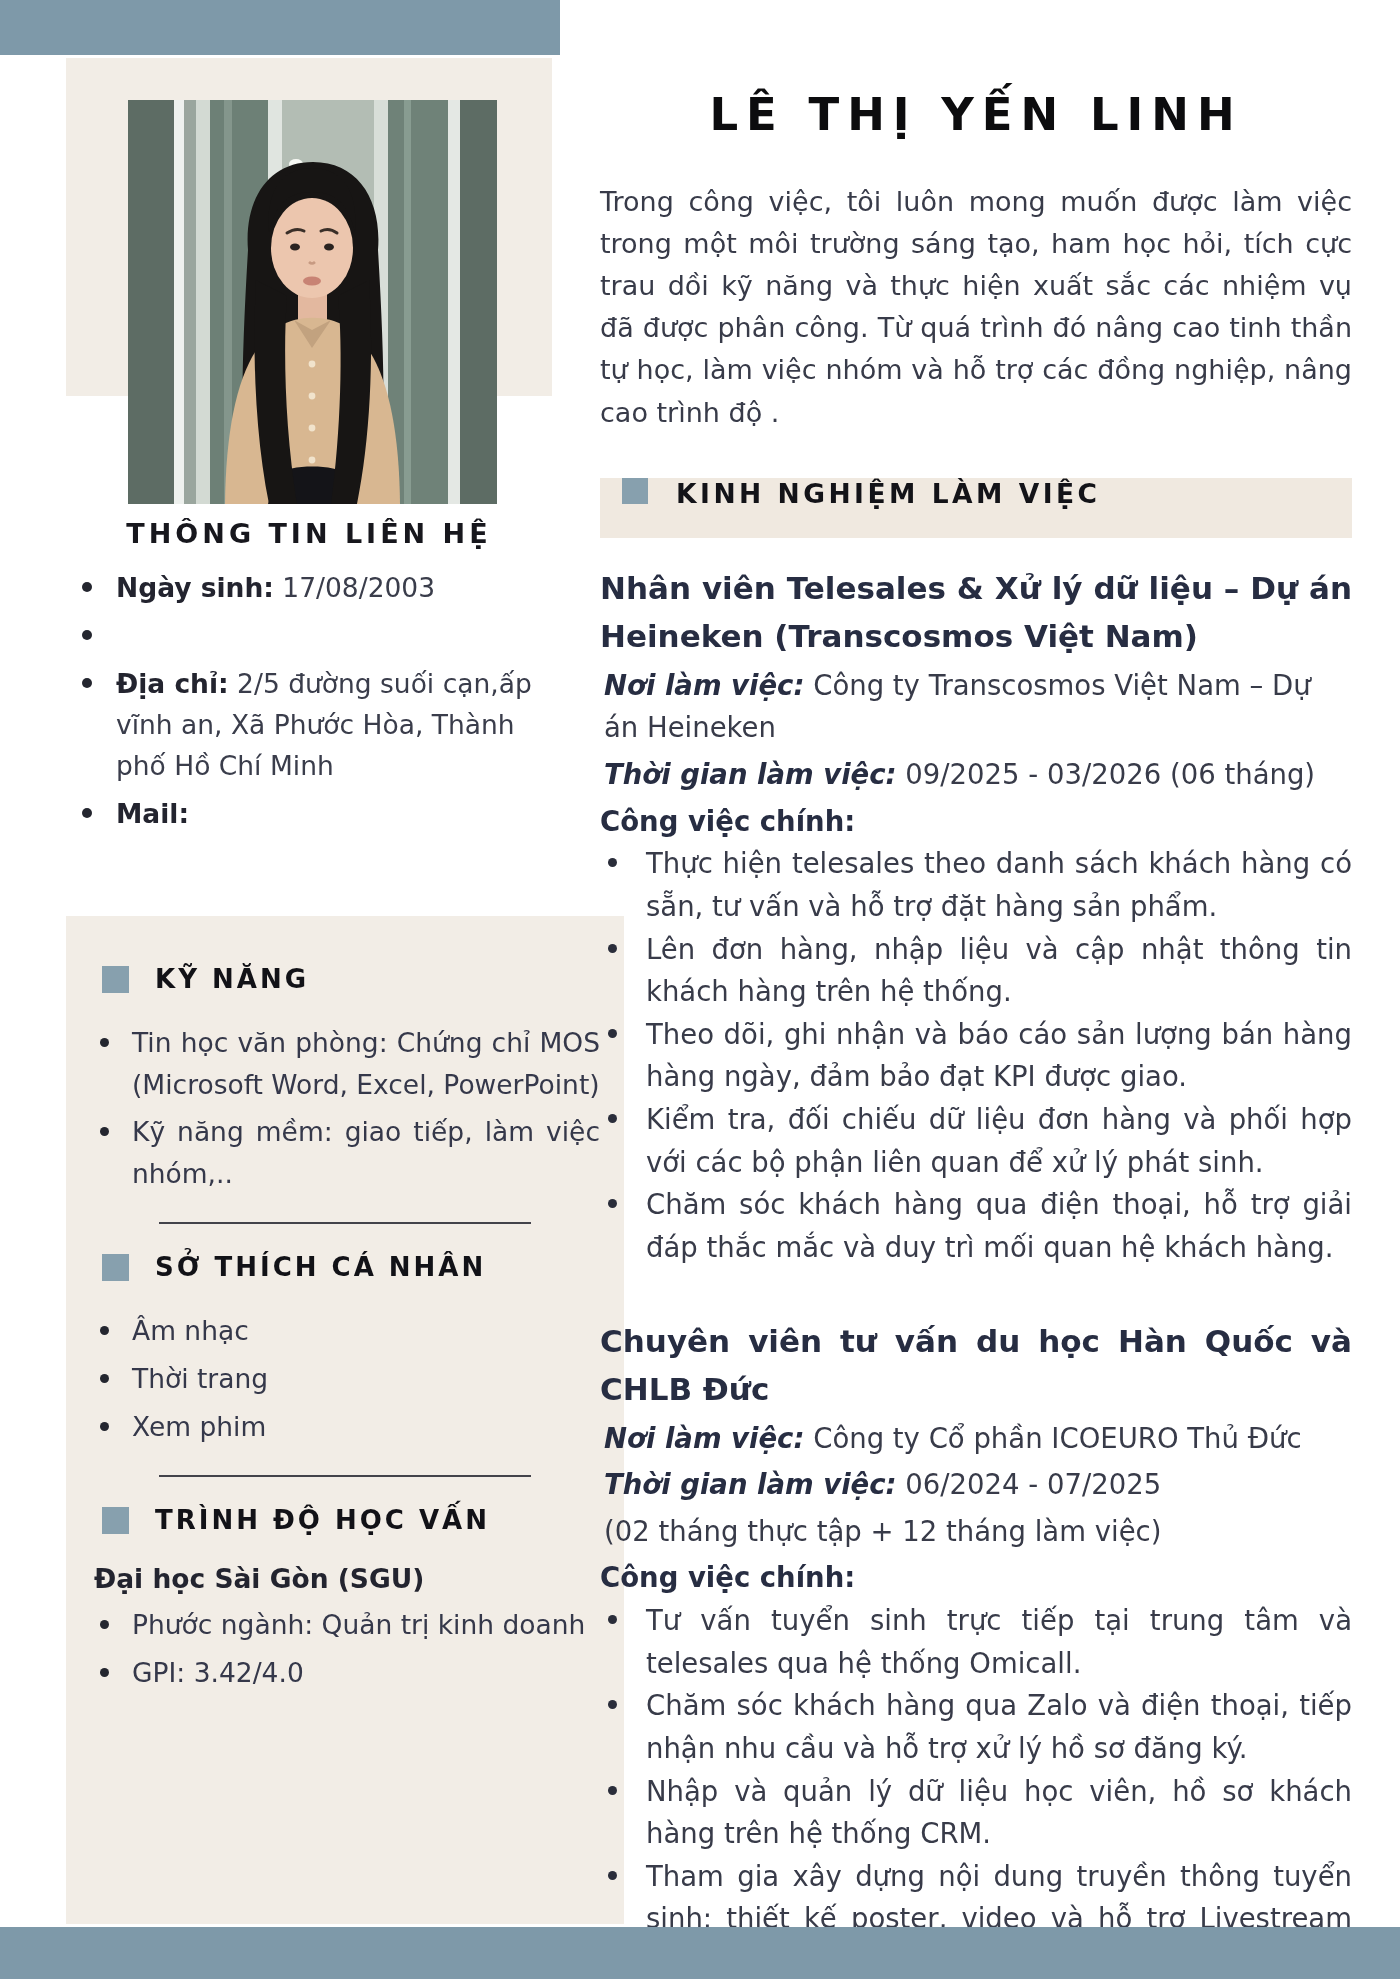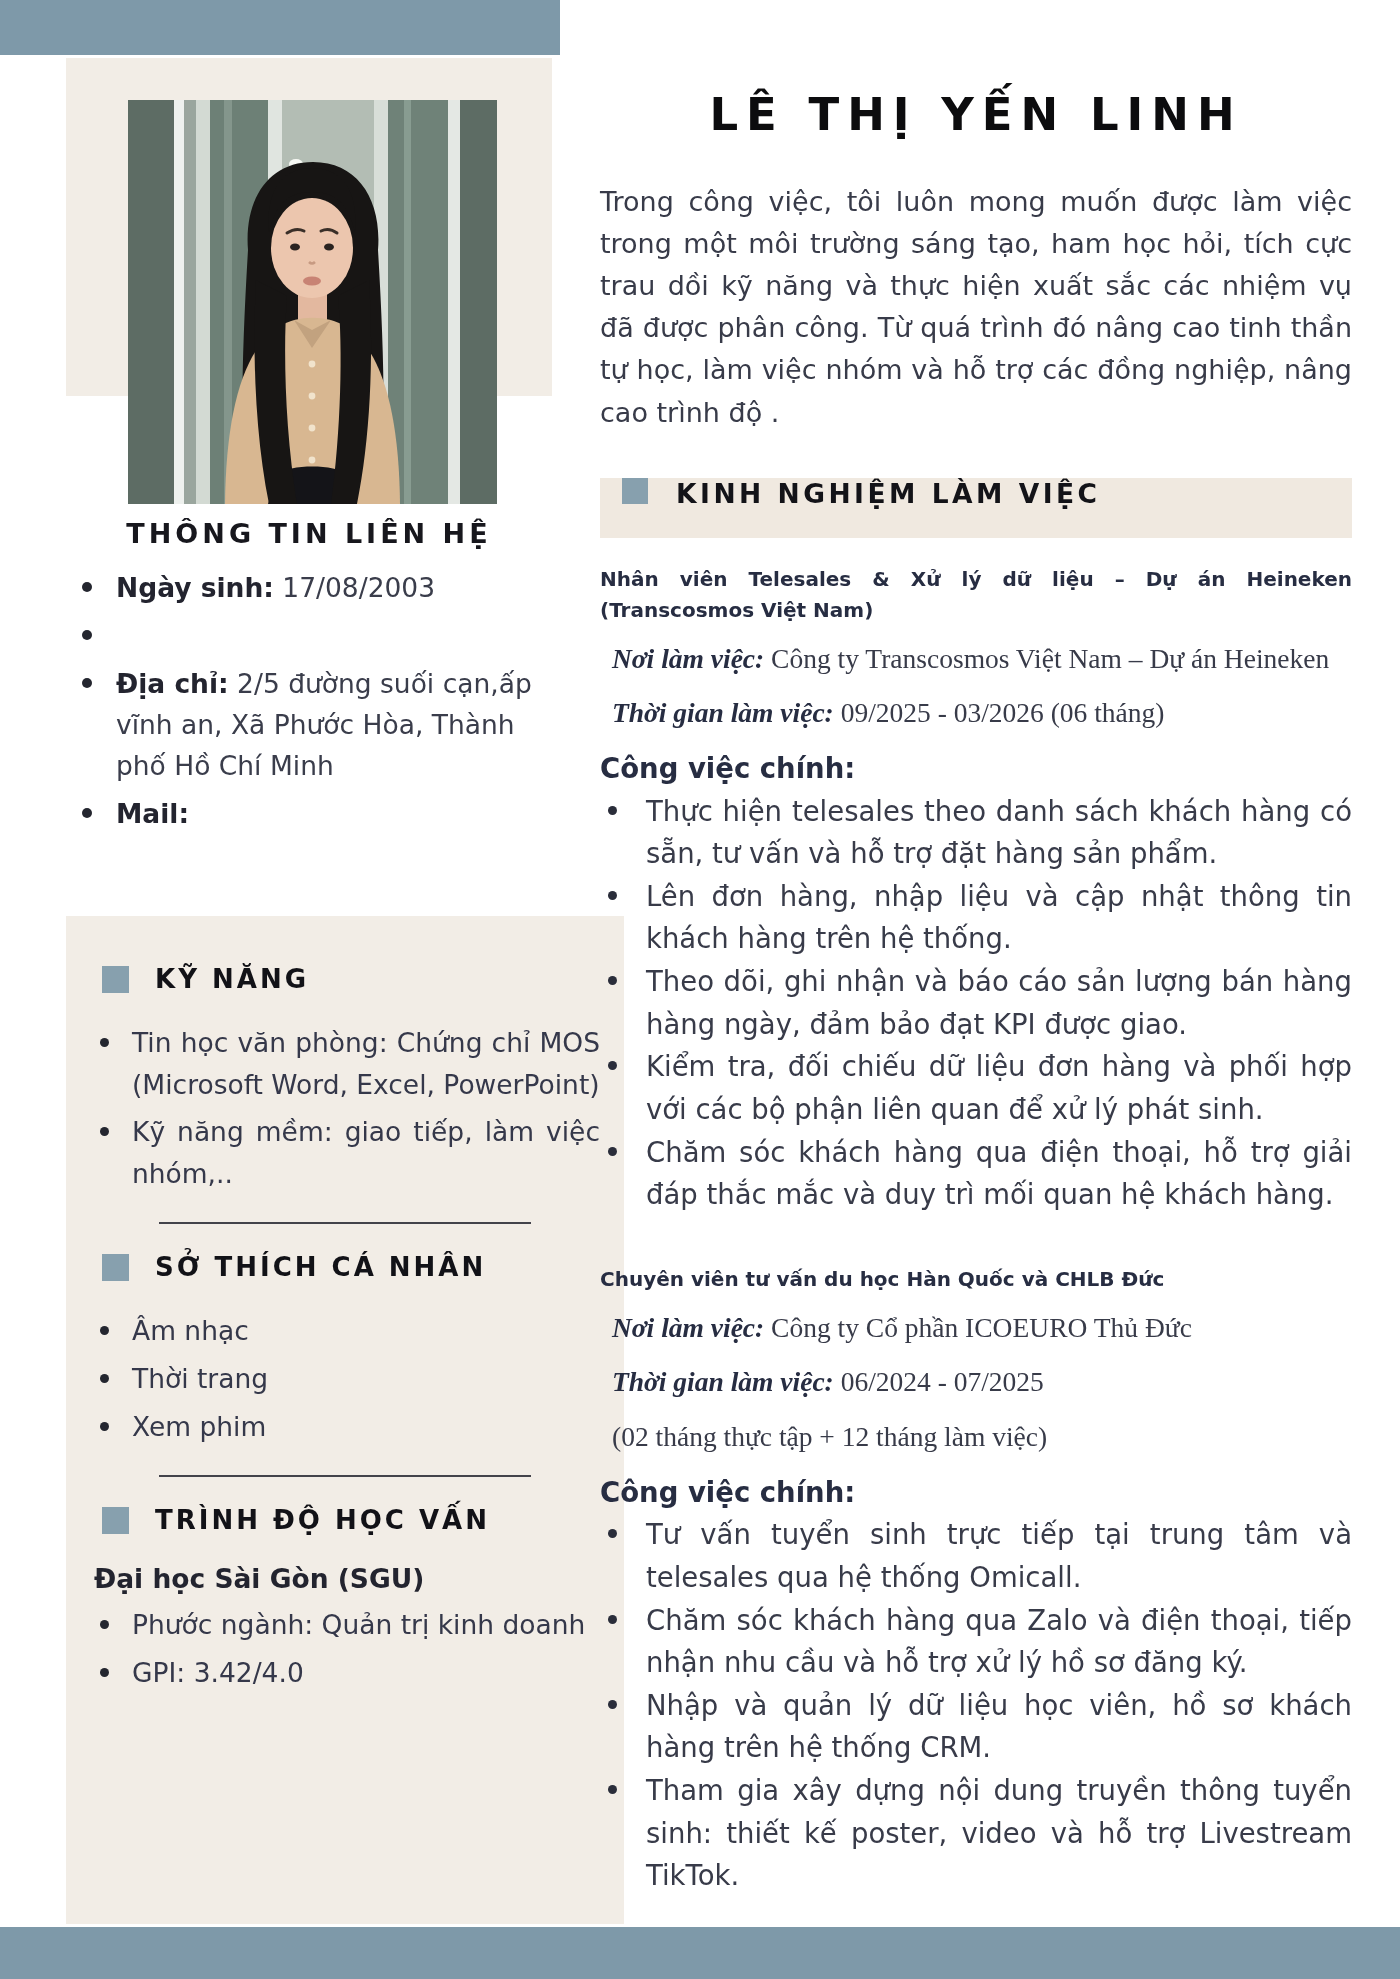--- a/index.html
+++ b/index.html
@@ -30,23 +30,23 @@
   .lower-panel li::before{content:"";position:absolute;left:10px;top:16px;width:9px;height:9px;border-radius:50%;background:#24262f;}
   .div{border:none;border-top:2.5px solid #43434a;width:372px;margin:28px auto;}
   .school{margin:0 0 10px 4px;font-size:26.5px;font-weight:700;color:#23242f;}
   
   .right-col{position:absolute;left:600px;top:88px;width:752px;}
   .right-col h1{margin:0;text-align:center;font-size:45px;letter-spacing:8px;font-weight:700;color:#0c0c0e;white-space:nowrap;}
   .intro{margin:40px 0 0;font-size:27px;line-height:1.56;text-align:justify;color:#383b49;}
   .exp-bar{margin-top:44px;height:60px;background:#f0e9e0;display:flex;align-items:flex-start;gap:28px;padding-left:22px;}
   .exp-bar .sq{width:26px;height:26px;background:#87a0ae;}
   .exp-title{font-size:26.5px;font-weight:700;letter-spacing:3.5px;color:#131318;}
-  .job-title{margin:26px 0 0;font-size:20px;font-weight:700;line-height:1.55;text-align:justify;color:#272d42;}
+  .job-title{margin:26px 0 0;font-size:31px;font-weight:700;line-height:1.55;text-align:justify;color:#272d42;}
   .job2 .job-title{margin-top:16px;}
-  .meta{margin:12px;font-size:27.5px;line-height:1.55;color:#383b49;font-family:Liberation Serif, serif;}
+  .meta{margin:4px;font-size:27.5px;line-height:1.55;color:#383b49;}
   .mlabel{font-weight:700;font-style:italic;color:#272d42;}
   .tasks-label{margin:0;font-size:27.5px;font-weight:700;line-height:1.55;color:#272d42;}
   .tasks li{position:relative;padding-left:46px;font-size:27.5px;line-height:1.55;text-align:justify;color:#383b49;}
   .tasks li::before{content:"";position:absolute;left:8px;top:16px;width:9px;height:9px;border-radius:50%;background:#2a2d3a;}
   .job2{margin-top:48px;}
 </style>
 </head>
 <body>
 
 <div class="page">

